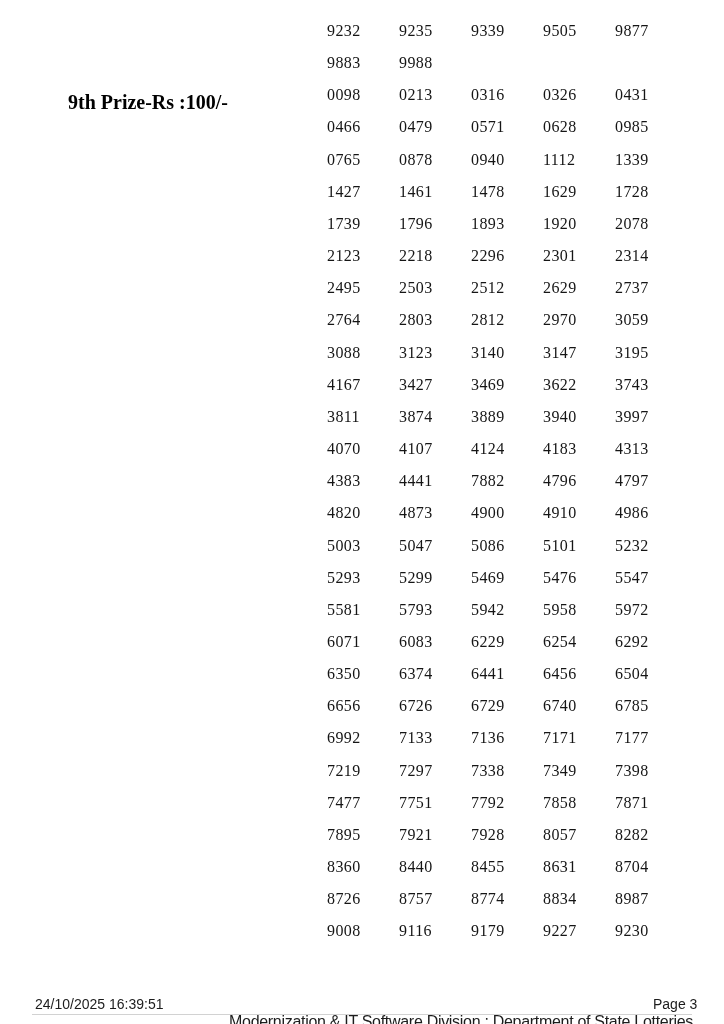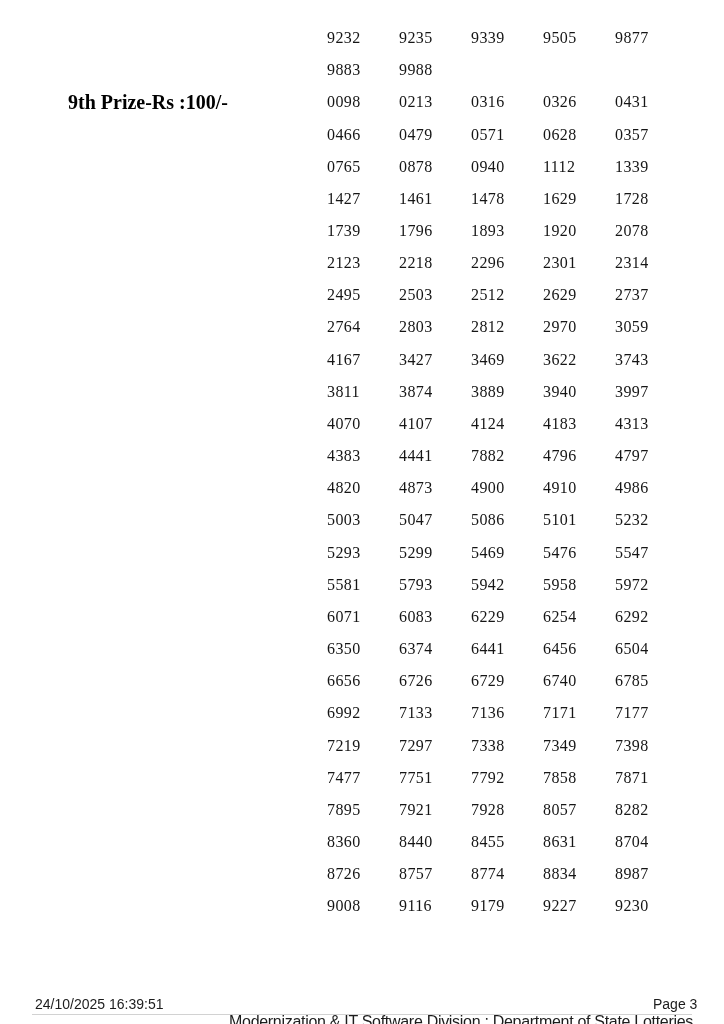--- a/index.html
+++ b/index.html
@@ -29,21 +29,20 @@
     white-space: nowrap;
   }
   .numbers-grid {
     position: absolute;
     left: 327px;
     top: 22px;
   }
   .num-row {
     height: 32.16px;
     display: flex;
-    align-items: center;
   }
   .num-cell {
     width: 72px;
     font-family: "Liberation Serif", serif;
     font-size: 16px;
     letter-spacing: 0.4px;
     color: #151515;
     text-align: left;
   }
   .footer-item {
@@ -97,21 +96,21 @@
         <span class="num-cell">0213</span>
         <span class="num-cell">0316</span>
         <span class="num-cell">0326</span>
         <span class="num-cell">0431</span>
       </div>
       <div class="num-row">
         <span class="num-cell">0466</span>
         <span class="num-cell">0479</span>
         <span class="num-cell">0571</span>
         <span class="num-cell">0628</span>
-        <span class="num-cell">0357</span>
+        <span class="num-cell">0985</span>
       </div>
       <div class="num-row">
         <span class="num-cell">0765</span>
         <span class="num-cell">0878</span>
         <span class="num-cell">0940</span>
         <span class="num-cell">1112</span>
         <span class="num-cell">1339</span>
       </div>
       <div class="num-row">
         <span class="num-cell">1427</span>
@@ -142,20 +141,27 @@
         <span class="num-cell">2737</span>
       </div>
       <div class="num-row">
         <span class="num-cell">2764</span>
         <span class="num-cell">2803</span>
         <span class="num-cell">2812</span>
         <span class="num-cell">2970</span>
         <span class="num-cell">3059</span>
       </div>
       <div class="num-row">
+        <span class="num-cell">3088</span>
+        <span class="num-cell">3123</span>
+        <span class="num-cell">3140</span>
+        <span class="num-cell">3147</span>
+        <span class="num-cell">3195</span>
+      </div>
+      <div class="num-row">
         <span class="num-cell">4167</span>
         <span class="num-cell">3427</span>
         <span class="num-cell">3469</span>
         <span class="num-cell">3622</span>
         <span class="num-cell">3743</span>
       </div>
       <div class="num-row">
         <span class="num-cell">3811</span>
         <span class="num-cell">3874</span>
         <span class="num-cell">3889</span>

